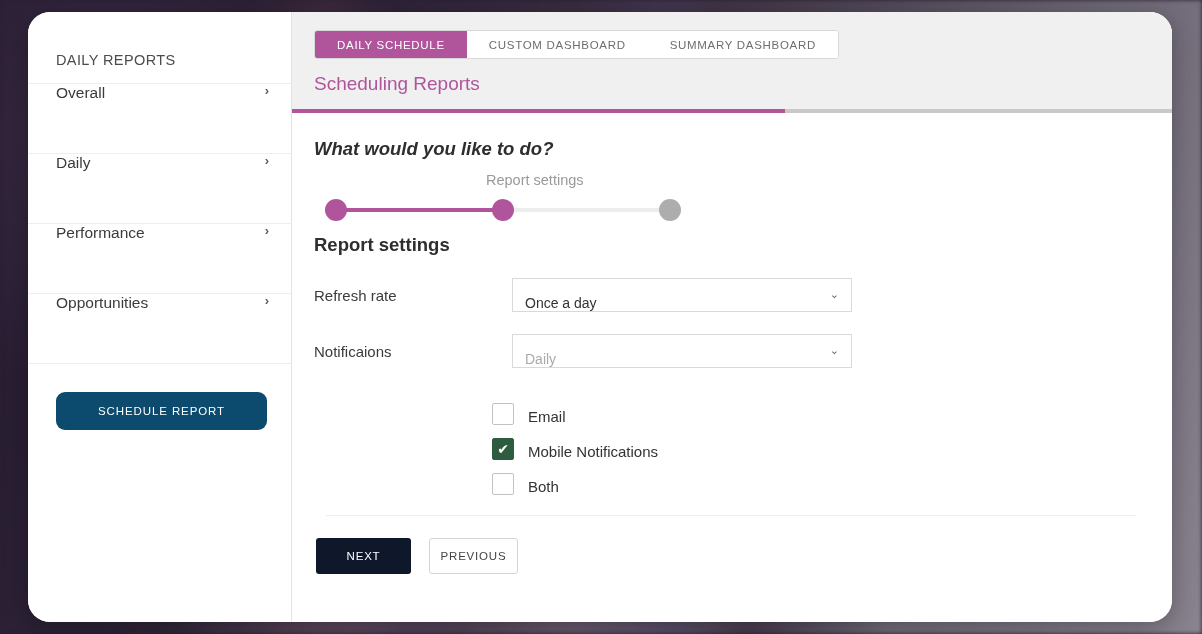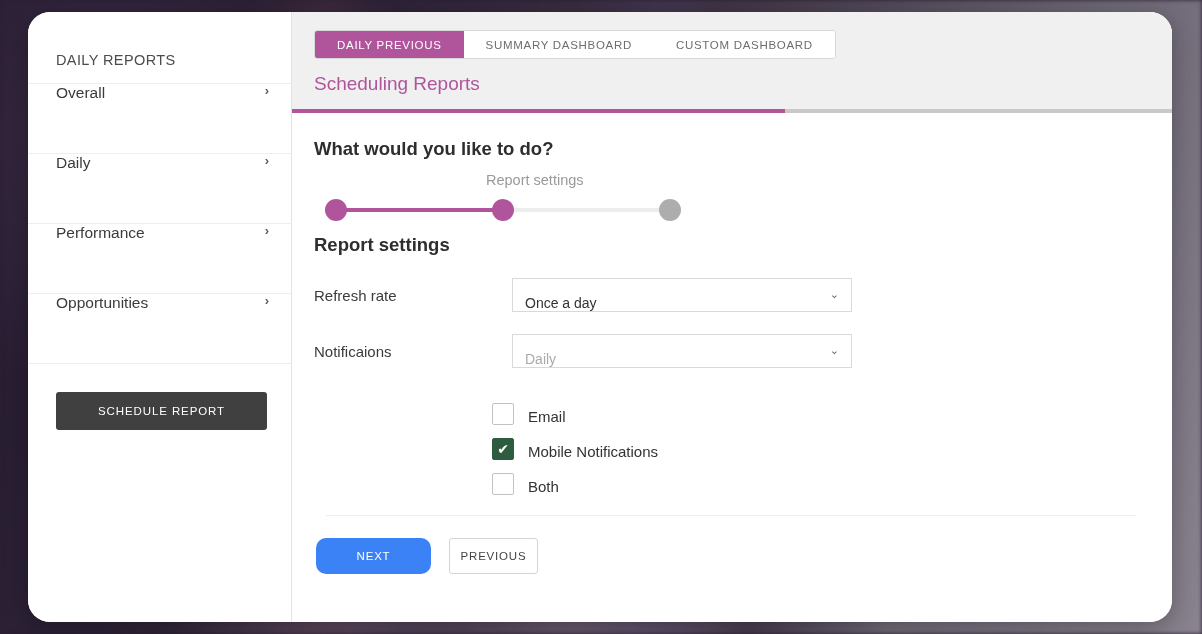--- a/index.html
+++ b/index.html
@@ -75,24 +75,24 @@
   .chev {
     color: #5a5a5a;
     font-size: 13px;
     font-weight: bold;
     line-height: 1;
   }
   .side-btn-wrap { padding: 28px 24px 0 28px; }
   #schedule-report {
     width: 100%;
     height: 38px;
-    background: #404040;
+    background: #0c4a6e;
     color: #ffffff;
     border: none;
-    border-radius: 3px;
+    border-radius: 9px;
     font-size: 11.5px;
     letter-spacing: 0.9px;
     font-family: inherit;
     cursor: pointer;
   }
 
   
   #content {
     flex: 1 1 auto;
     display: flex; flex-direction: column;
@@ -144,20 +144,21 @@
     background: #b0549c;
   }
 
   
   #body-area { padding: 26px 24px 0 22px; }
   #question {
     font-size: 18.5px;
     color: #2e2e2e;
     font-weight: bold;
     margin: 0 0 12px 0;
+    font-style: italic;
   }
 
   
   #stepper { position: relative; height: 58px; margin-left: 4px; }
   #step-label {
     position: absolute;
     left: 168px; top: 0;
     font-size: 14.5px;
     color: #9a9a9a;
     white-space: nowrap;
@@ -259,25 +260,25 @@
     border-top: 1px solid #ededed;
     margin: 20px 12px 0 12px;
   }
 
   #foot-buttons {
     display: flex;
     gap: 18px;
     padding: 22px 0 0 2px;
   }
   #next-button {
-    width: 115px; height: 36px;
-    background: #3b82f6;
+    width: 95px; height: 36px;
+    background: #0f172a;
     color: #ffffff;
     border: none;
-    border-radius: 10px;
+    border-radius: 3px;
     font-size: 11.5px;
     letter-spacing: 0.8px;
     font-family: inherit;
     cursor: pointer;
   }
   #previous-button {
     width: 89px; height: 36px;
     background: #ffffff;
     color: #444444;
     border: 1px solid #d4d4d4;
@@ -317,23 +318,23 @@
 
     <div class="side-btn-wrap">
       <button id="schedule-report">SCHEDULE REPORT</button>
     </div>
   </div>
 
   <div id="content">
 
     <div id="header-band">
       <div id="tabs">
-        <div class="tab active">DAILY PREVIOUS</div>
+        <div class="tab active">DAILY SCHEDULE</div>
+        <div class="tab">CUSTOM DASHBOARD</div>
         <div class="tab">SUMMARY DASHBOARD</div>
-        <div class="tab">CUSTOM DASHBOARD</div>
       </div>
 
       <div id="scheduling-title">Scheduling Reports</div>
 
       <div id="progress-track">
         <div id="progress-fill"></div>
       </div>
     </div>
 
     <div id="body-area">

